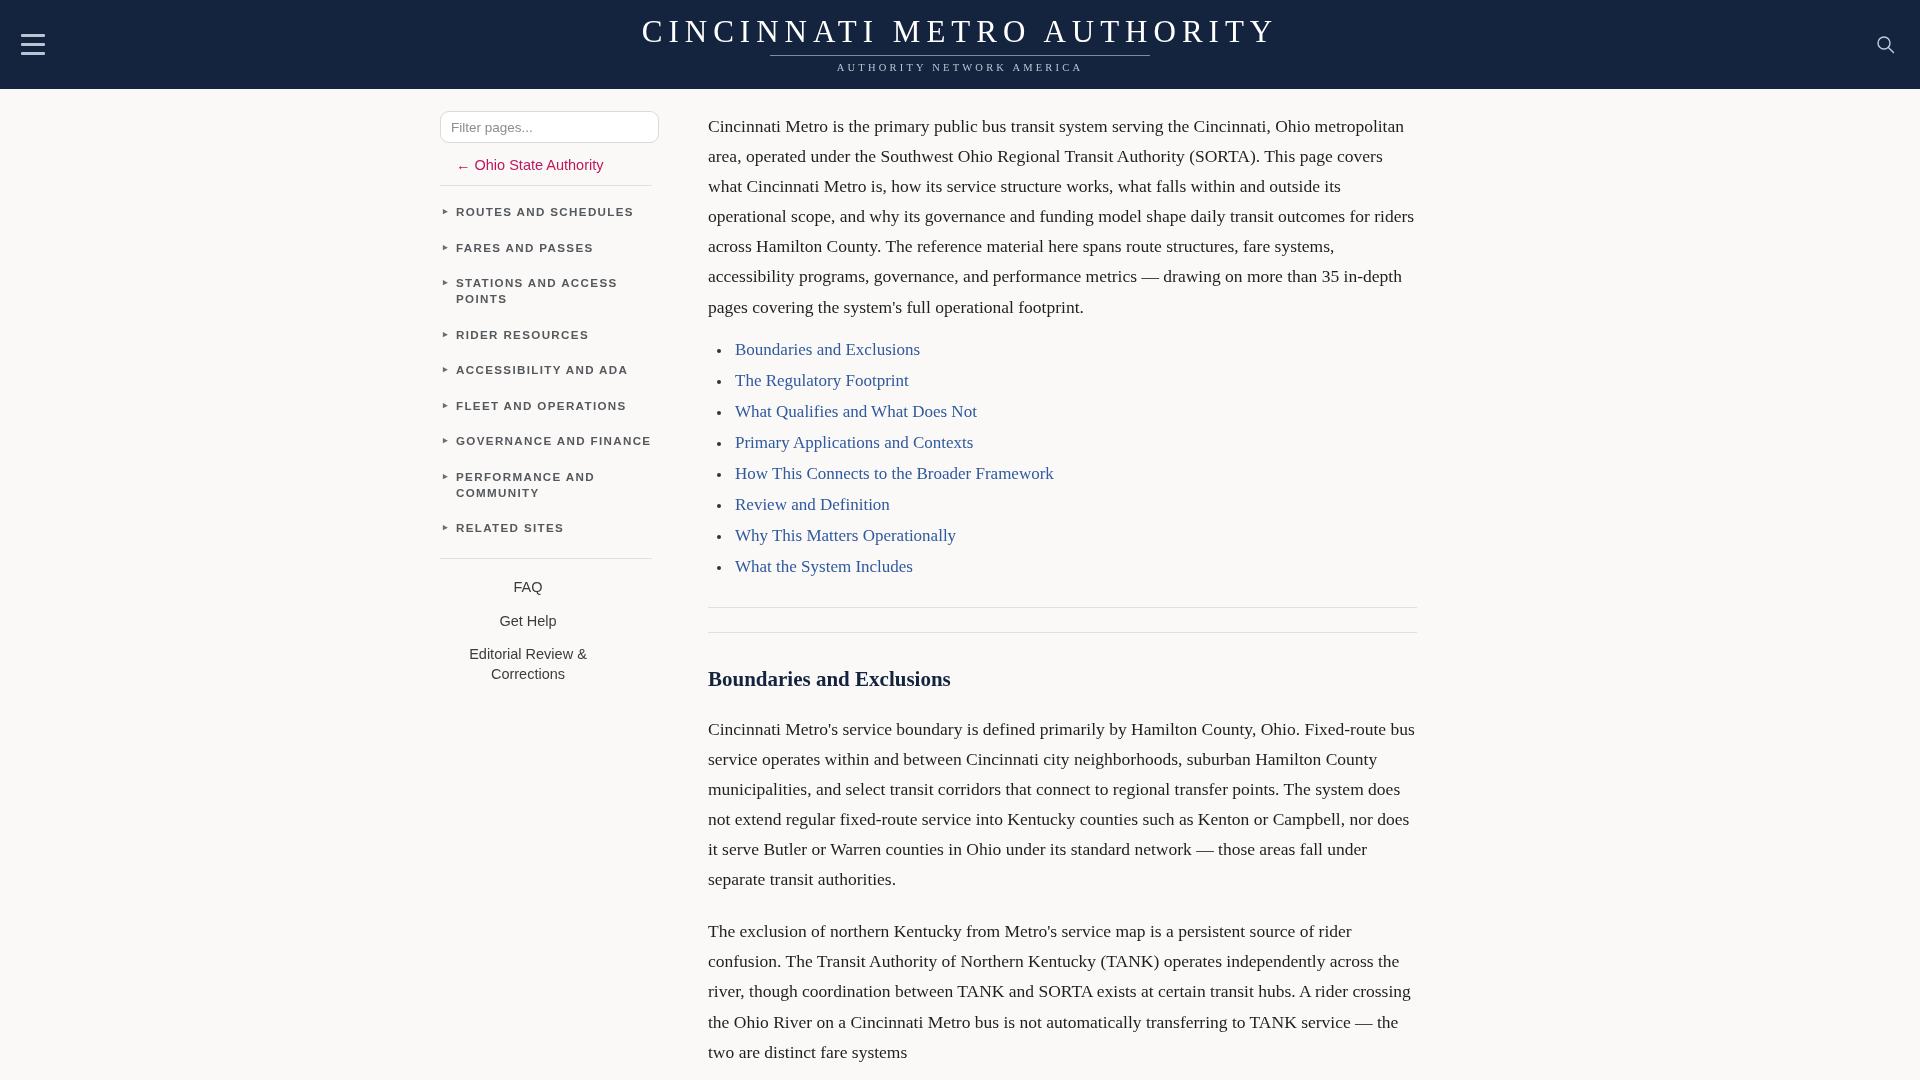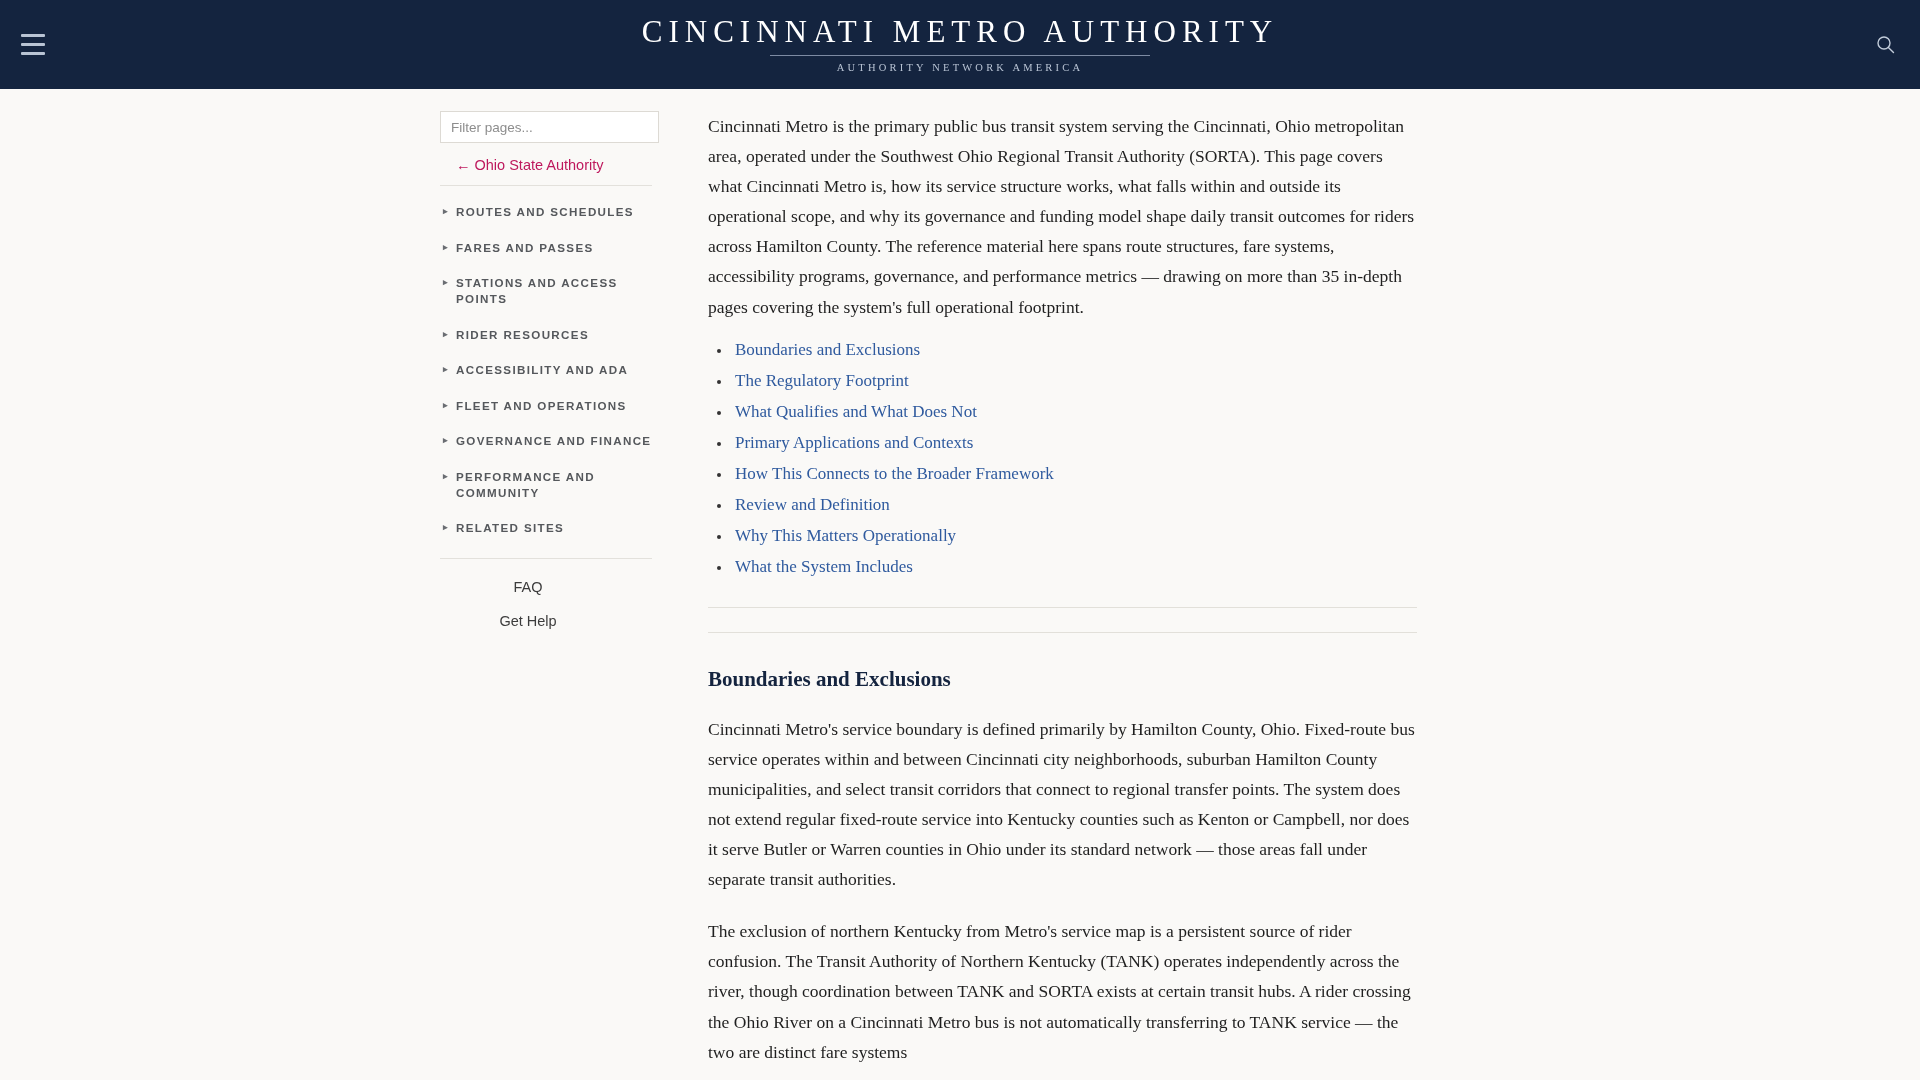--- a/index.html
+++ b/index.html
@@ -98,21 +98,21 @@
   
   .sidebar {
     width: 232px;
     flex: 0 0 232px;
     padding-right: 20px;
   }
   .filter-input {
     width: 219px;
     height: 32px;
     border: 1px solid #dddad4;
-    border-radius: 0;
+    border-radius: 9px;
     background: #ffffff;
     font-family: "Liberation Sans", sans-serif;
     font-size: 13.5px;
     color: #3a3a3a;
     padding: 0 10px;
     outline: none;
   }
   .filter-input::placeholder { color: #8d8d8d; }
 
   .back-link {
@@ -322,20 +322,21 @@
           <span class="caret">▸</span>
           <span>Related Sites</span>
         </a>
       </div>
 
       <div class="sb-divider2"></div>
 
       <div class="util-list">
         <a class="util-item">FAQ</a>
         <a class="util-item">Get Help</a>
+        <a class="util-item">Editorial Review &amp; Corrections</a>
       </div>
 
     </div>
 
     <div class="content">
 
 
       <p class="lede">Cincinnati Metro is the primary public bus transit system serving the Cincinnati, Ohio metropolitan area, operated under the Southwest Ohio Regional Transit Authority (SORTA). This page covers what Cincinnati Metro is, how its service structure works, what falls within and outside its operational scope, and why its governance and funding model shape daily transit outcomes for riders across Hamilton County. The reference material here spans route structures, fare systems, accessibility programs, governance, and performance metrics — drawing on more than 35 in-depth pages covering the system's full operational footprint.</p>
 
       <ul class="toc">

